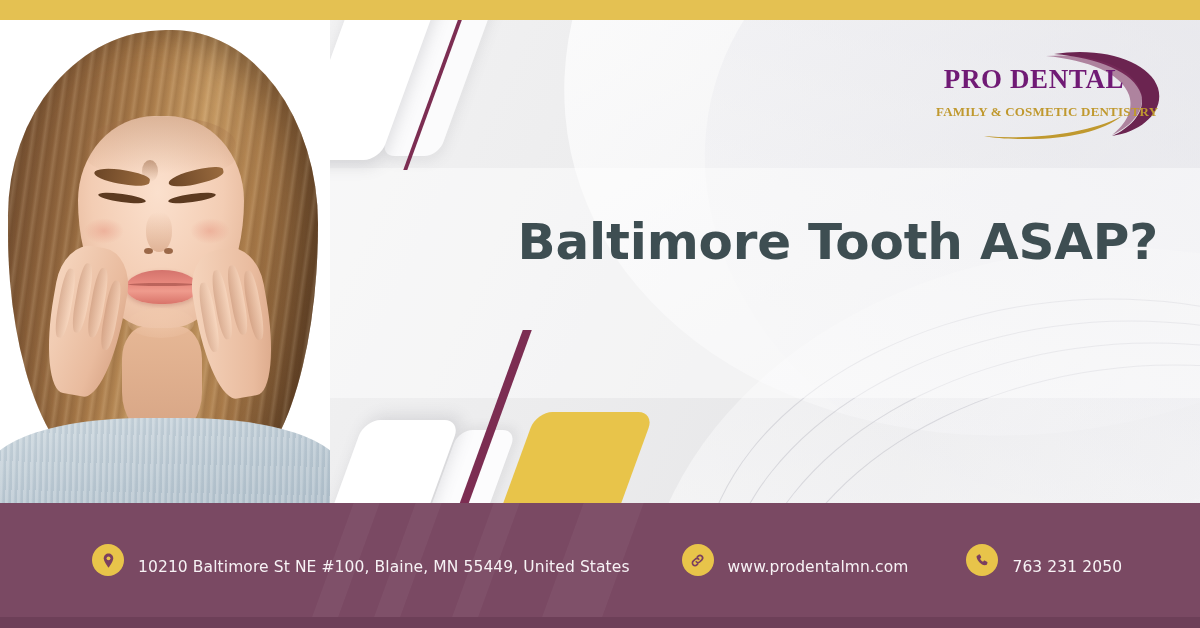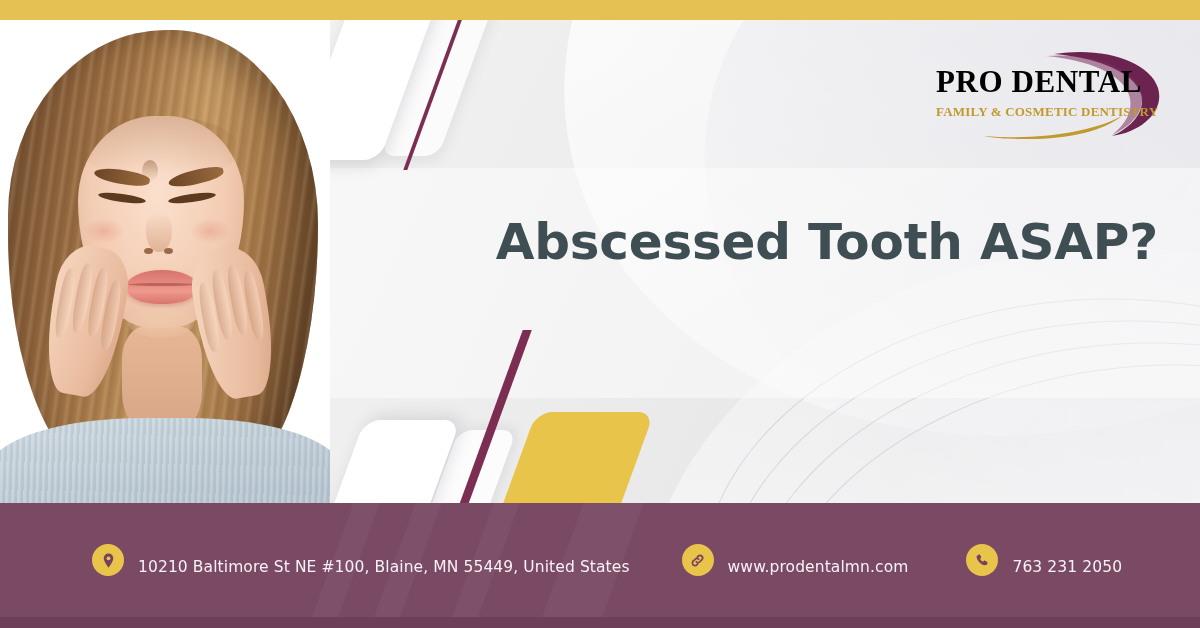--- a/index.html
+++ b/index.html
@@ -280,23 +280,23 @@
     width: 230px; height: 92px;
     z-index: 12;
   }
   .logo-name {
     position: absolute;
     left: 0; top: 16px;
     width: 196px;
     text-align: center;
     font-family: "Liberation Serif", serif;
     font-weight: bold;
-    font-size: 31px;
+    font-size: 27px;
     letter-spacing: .6px;
-    color: #000000;
+    color: #701a75;
     white-space: nowrap;
   }
   .logo-tag {
     position: absolute;
     left: 0; top: 56px;
     width: 200px;
     text-align: center;
     font-family: "Liberation Serif", serif;
     font-weight: bold;
     font-size: 13px;
@@ -455,21 +455,21 @@
     <svg width="230" height="92" viewBox="0 0 230 92" style="position:absolute; left:0; top:0;">
       <path d="M118 6 C168 -2 214 14 222 40 C229 63 206 84 176 88 C196 79 210 63 205 46 C198 24 162 10 118 6 Z" fill="#6b2450"></path>
       <path d="M110 8 C158 4 198 20 205 44 C210 62 196 78 176 87 C190 76 198 62 193 47 C185 25 152 12 110 8 Z" fill="#7c2d5c" opacity=".55"></path>
       <path d="M48 88 C96 92 152 86 186 68 C166 84 128 92 86 91 C72 91 58 90 48 88 Z" fill="#c0992f"></path>
     </svg>
     <div class="logo-name">PRO DENTAL</div>
     <div class="logo-tag">FAMILY &amp; COSMETIC DENTISTRY</div>
   </div>
 
   <div class="headline">
-    <div class="h-line2">Abscessed Tooth ASAP?</div>
+    <div class="h-line2">Baltimore Tooth ASAP?</div>
   </div>
 
   <div class="footer">
     <div class="footer-stripe" style="left:330px;"></div>
     <div class="footer-stripe" style="left:392px;"></div>
     <div class="footer-stripe" style="left:470px;"></div>
     <div class="footer-stripe" style="left:560px; width:60px;"></div>
 
     <div class="footer-row">
 

